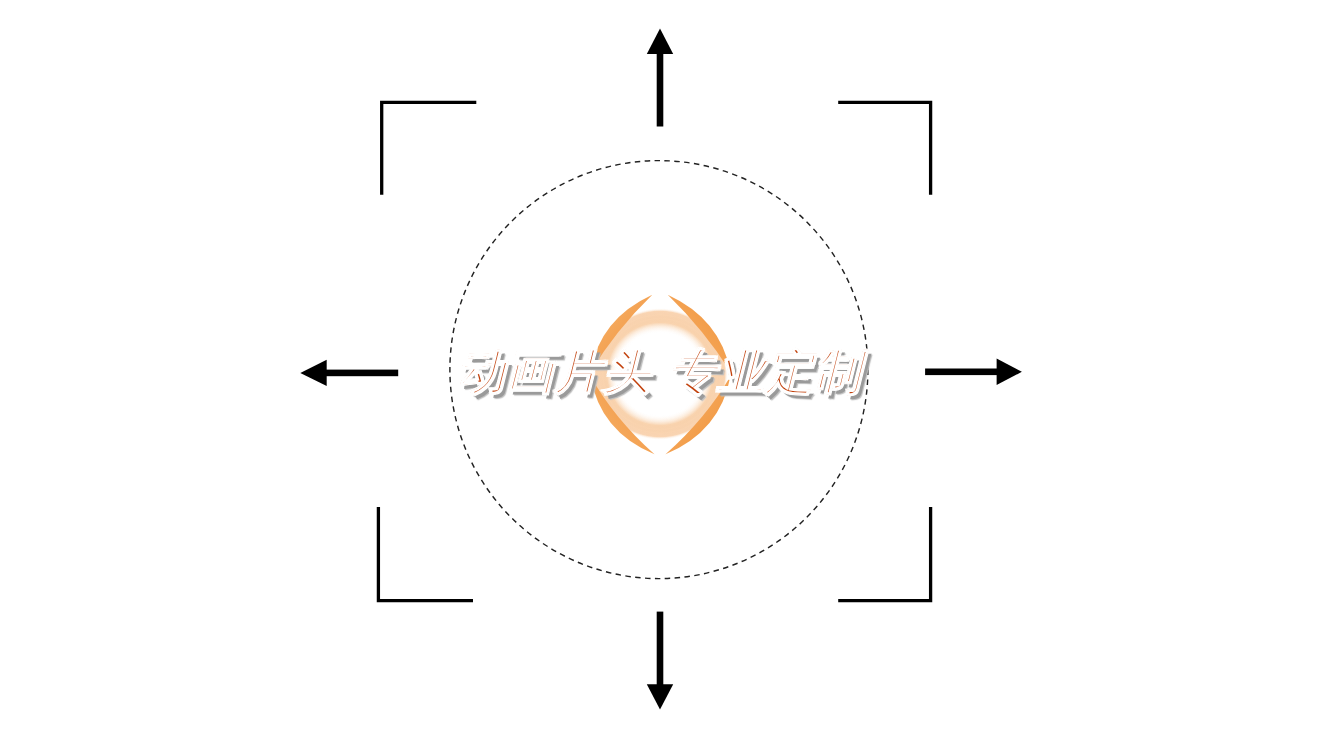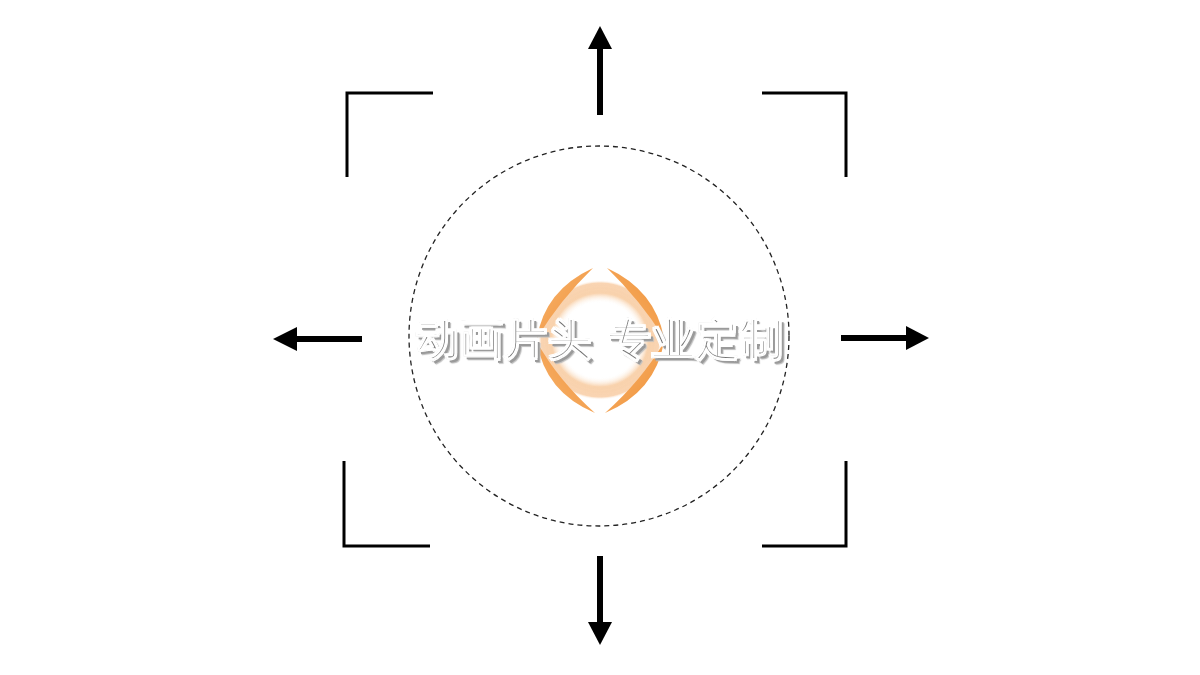--- a/index.html
+++ b/index.html
@@ -26,30 +26,31 @@
     .title {
       position: absolute;
       left: 0;
       top: 311px;
       width: 1200px;
       text-align: center;
       font-size: 43px;
       font-weight: bold;
       letter-spacing: 1px;
       line-height: 56px;
-      color: #737373;
+      color: #c2410c;
       -webkit-text-stroke: 1px #ffffff;
       text-shadow:
         -1px -1px 0 #ffffff,
          1px -1px 0 #ffffff,
         -1px  1px 0 #ffffff,
          1px  1px 0 #ffffff,
          3px  3px 0 #9a9a9a,
          4px  4px 1px #bdbdbd;
       white-space: pre;
+      font-style: italic;
     }
   </style>
 </head>
 <body>
 
 <div class="stage">
   <svg width="1200" height="675" viewBox="0 0 1200 675" xmlns="http://www.w3.org/2000/svg">
     <defs>
       <linearGradient id="lensL" x1="0" y1="0" x2="1" y2="1">
         <stop offset="0" stop-color="#f7b26a"></stop>

